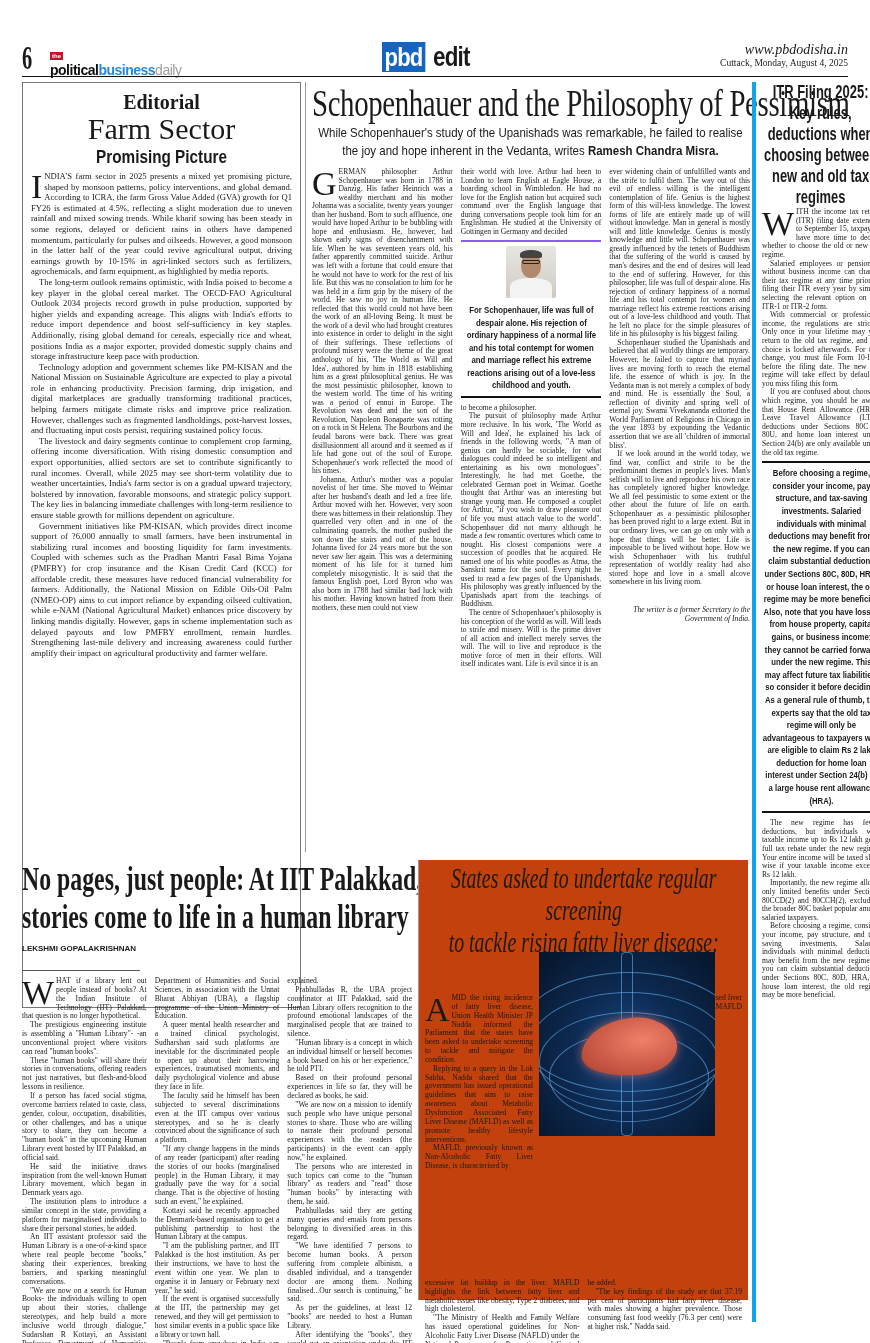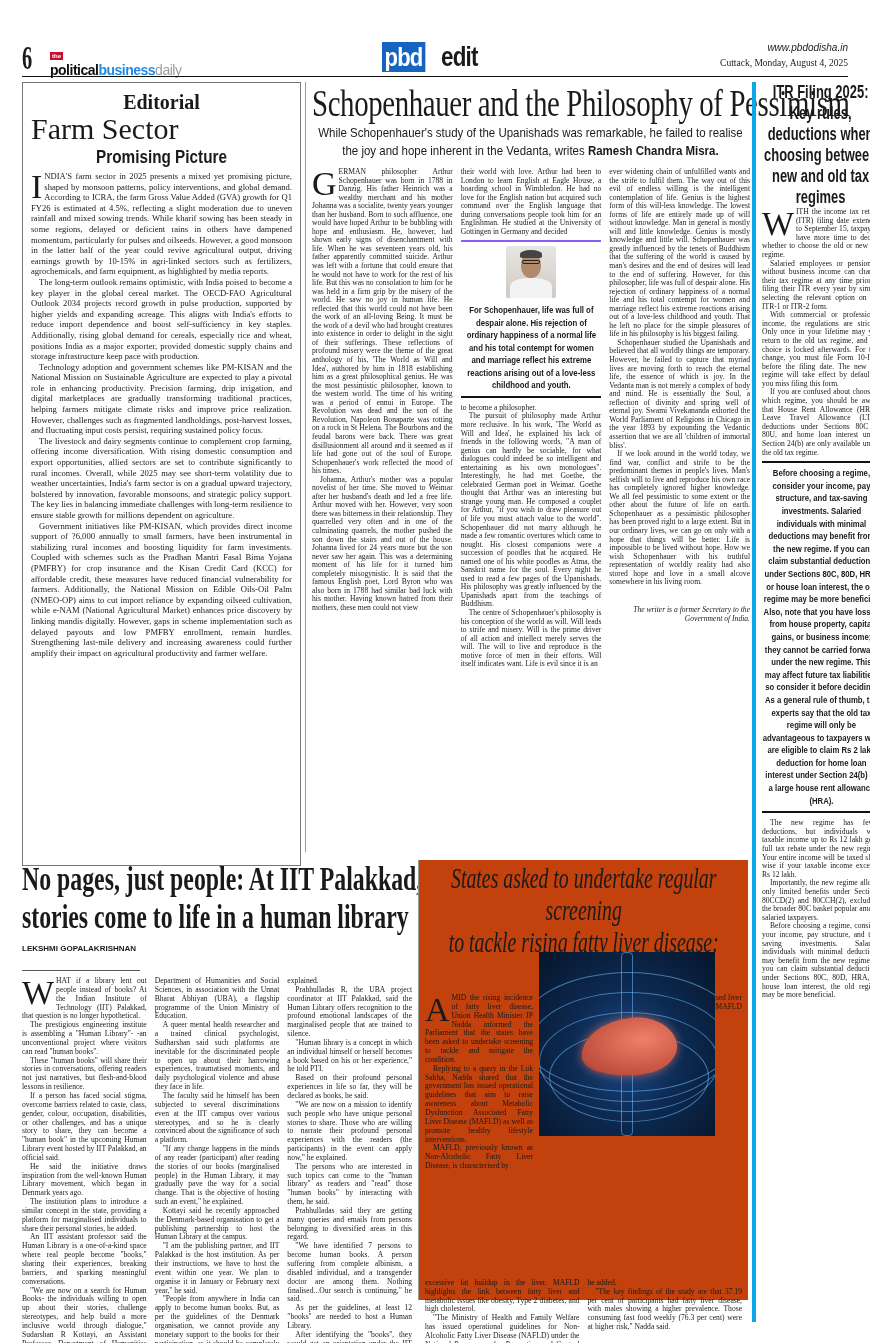--- a/index.html
+++ b/index.html
@@ -11,31 +11,31 @@
 
   
   #masthead { position: absolute; left: 0; top: 0; width: 870px; height: 78px; }
   #page-num { position: absolute; left: 22px; top: 40px; font-family: "Liberation Serif", serif; font-size: 34px; font-weight: bold; transform: scaleX(0.6); transform-origin: left; line-height: 36px; }
   #brand { position: absolute; left: 50px; top: 43px; }
   #brand .the { display: inline-block; background: #c8102e; color: #fff; font-family: "Liberation Sans", sans-serif; font-size: 6px; font-weight: bold; padding: 0 2px; line-height: 8px; }
   #brand .name { display: block; font-family: "Liberation Sans", sans-serif; font-size: 14px; font-weight: bold; letter-spacing: -0.5px; line-height: 16px; }
   #brand .n1 { color: #111; }
   #brand .n2 { color: #1e88e5; }
   #brand .n3 { color: #9e9e9e; font-weight: normal; }
-  #section-logo { position: absolute; left: 382px; top: 40px; height: 32px; display: flex; align-items: flex-end; gap: 8px; }
+  #section-logo { position: absolute; left: 382px; top: 40px; height: 32px; display: flex; align-items: flex-end; }
   #section-logo .pbd { background: #1565c0; color: #fff; font-family: "Liberation Sans", sans-serif; font-weight: bold; font-size: 26px; line-height: 30px; padding: 0 3px; letter-spacing: -1px; transform: scaleX(0.85); transform-origin: left; }
   #section-logo .edit { font-family: "Liberation Sans", sans-serif; font-weight: bold; font-size: 28px; line-height: 30px; margin-left: 0px; transform: scaleX(0.8); transform-origin: left; letter-spacing: -1px; }
-  #site-url { position: absolute; right: 22px; top: 42px; font-family: Liberation Sans, sans-serif; font-style: italic; font-size: 10px; }
+  #site-url { position: absolute; right: 22px; top: 42px; font-family: Liberation Serif, serif; font-style: italic; font-size: 14px; }
   #dateline { position: absolute; right: 22px; top: 58px; font-family: "Liberation Serif", serif; font-size: 9.5px; }
   #mast-rule { position: absolute; left: 22px; right: 22px; top: 76px; border-top: 1.5px solid #111; }
 
   
-  #editorial { position: absolute; left: 22px; top: 82px; width: 279px; height: 784px; border: 1px solid #777; padding: 8px 8px; }
+  #editorial { position: absolute; left: 22px; top: 82px; width: 279px; height: 926px; border: 1px solid #777; padding: 8px 8px; }
   #ed-kicker { text-align: center; font-family: "Liberation Serif", serif; font-size: 20px; line-height: 22px; font-weight: bold; }
-  #ed-title { text-align: left; font-family: "Liberation Serif", serif; font-size: 30px; line-height: 32px; }
+  #ed-title { text-align: center; font-family: "Liberation Serif", serif; font-size: 30px; line-height: 32px; }
   #ed-sub { text-align: center; font-family: "Liberation Sans", sans-serif; font-size: 18px; line-height: 24px; font-weight: bold; transform: scaleX(0.85); margin-bottom: 2px; }
   #editorial .body-text { font-size: 8.6px; line-height: 10.6px; }
   .dropcap { float: left; font-family: "Liberation Serif", serif; font-size: 34px; line-height: 28px; margin: 2px 2px 0 0; }
 
   
   #schop { position: absolute; left: 305px; top: 82px; width: 444px; height: 770px; border-left: 1px solid #999; padding-left: 6px; }
   #schop-title { font-family: "Liberation Serif", serif; font-size: 38px; line-height: 42px; white-space: nowrap; transform: scaleX(0.76); transform-origin: left; letter-spacing: -0.5px; }
   #schop-deck { text-align: center; font-family: "Liberation Sans", sans-serif; font-size: 13.5px; line-height: 18px; transform: scaleX(0.85); transform-origin: center; width: 116%; margin-left: -8%; }
   #schop-deck b { font-weight: bold; }
   #schop-cols { position: absolute; left: 6px; top: 86px; width: 438px; display: flex; gap: 8px; }
@@ -178,20 +178,21 @@
       <p>"We are now on a search for Human Books- the individuals willing to open up about their stories, challenge stereotypes, and help build a more inclusive world through dialogue," Sudarshan R Kottayi, an Assistant Professor, Department of Humanities and Social Sciences, IIT Palakkad, told PTI.</p>
 
     </div>
     <div class="col body-text">
       <p class="first">Department of Humanities and Social Sciences, in association with the Unnat Bharat Abhiyan (UBA), a flagship programme of the Union Ministry of Education.</p>
       <p>A queer mental health researcher and a trained clinical psychologist, Sudharshan said such platforms are inevitable for the discriminated people to open up about their harrowing experiences, traumatised moments, and daily psychological violence and abuse they face in life.</p>
       <p>The faculty said he himself has been subjected to several discriminations even at the IIT campus over various stereotypes, and so he is clearly convinced about the significance of such a platform.</p>
       <p>"If any change happens in the minds of any reader (participant) after reading the stories of our books (marginalised people) in the Human Library, it may gradually pave the way for a social change. That is the objective of hosting such an event," he explained.</p>
       <p>Kottayi said he recently approached the Denmark-based organisation to get a publishing partnership to host the Human Library at the campus.</p>
       <p>"I am the publishing partner, and IIT Palakkad is the host institution. As per their instructions, we have to host the event within one year. We plan to organise it in January or February next year," he said.</p>
+      <p>If the event is organised successfully at the IIT, the partnership may get renewed, and they will get permission to host similar events in a public space like a library or town hall.</p>
       <p>"People from anywhere in India can apply to become human books. But, as per the guidelines of the Denmark organisation, we cannot provide any monetary support to the books for their participation, as it should be completely voluntary," the assistant professor</p>
     </div>
     <div class="col body-text">
       <p class="first">explained.</p>
       <p>Prabhulladas R, the UBA project coordinator at IIT Palakkad, said the Human Library offers recognition to the profound emotional landscapes of the marginalised people that are trained to silence.</p>
       <p>"Human library is a concept in which an individual himself or herself becomes a book based on his or her experience," he told PTI.</p>
       <p>Based on their profound personal experiences in life so far, they will be declared as books, he said.</p>
       <p>"We are now on a mission to identify such people who have unique personal stories to share. Those who are willing to narrate their profound personal experiences with the readers (the participants) in the event can apply now," he explained.</p>
       <p>The persons who are interested in such topics can come to the "human library" as readers and "read" those "human books" by interacting with them, he said.</p>
       <p>Prabhulladas said they are getting many queries and emails from persons belonging to diversified areas in this regard.</p>

